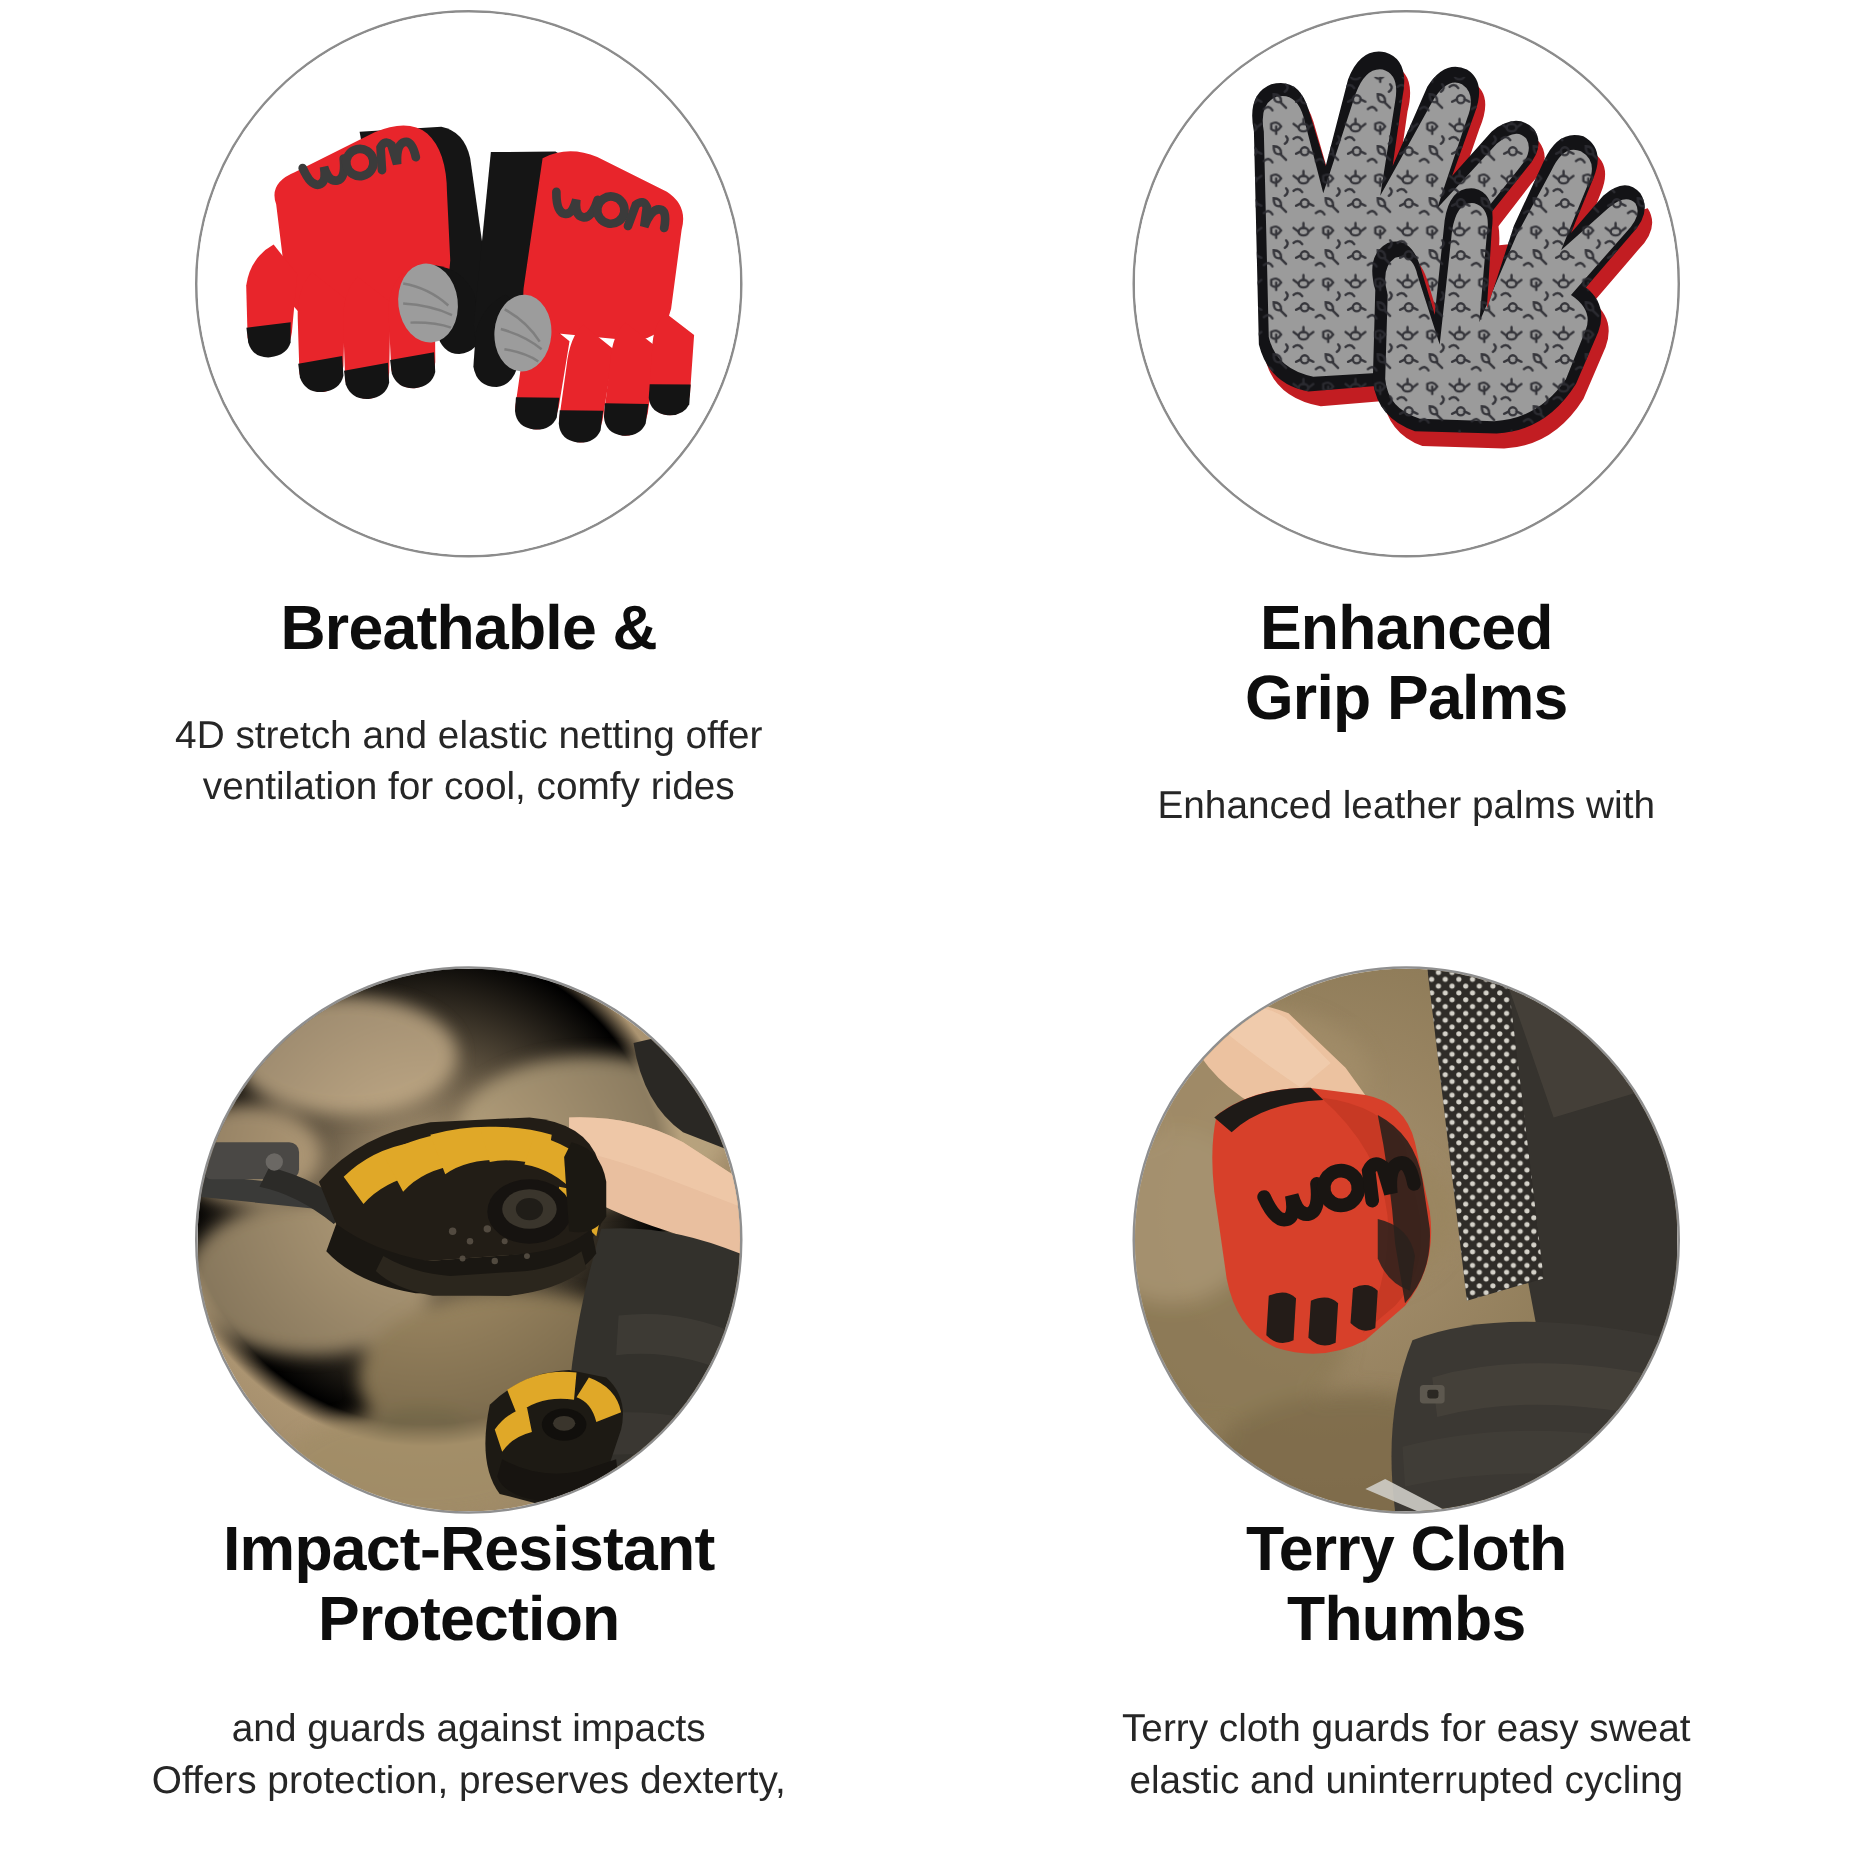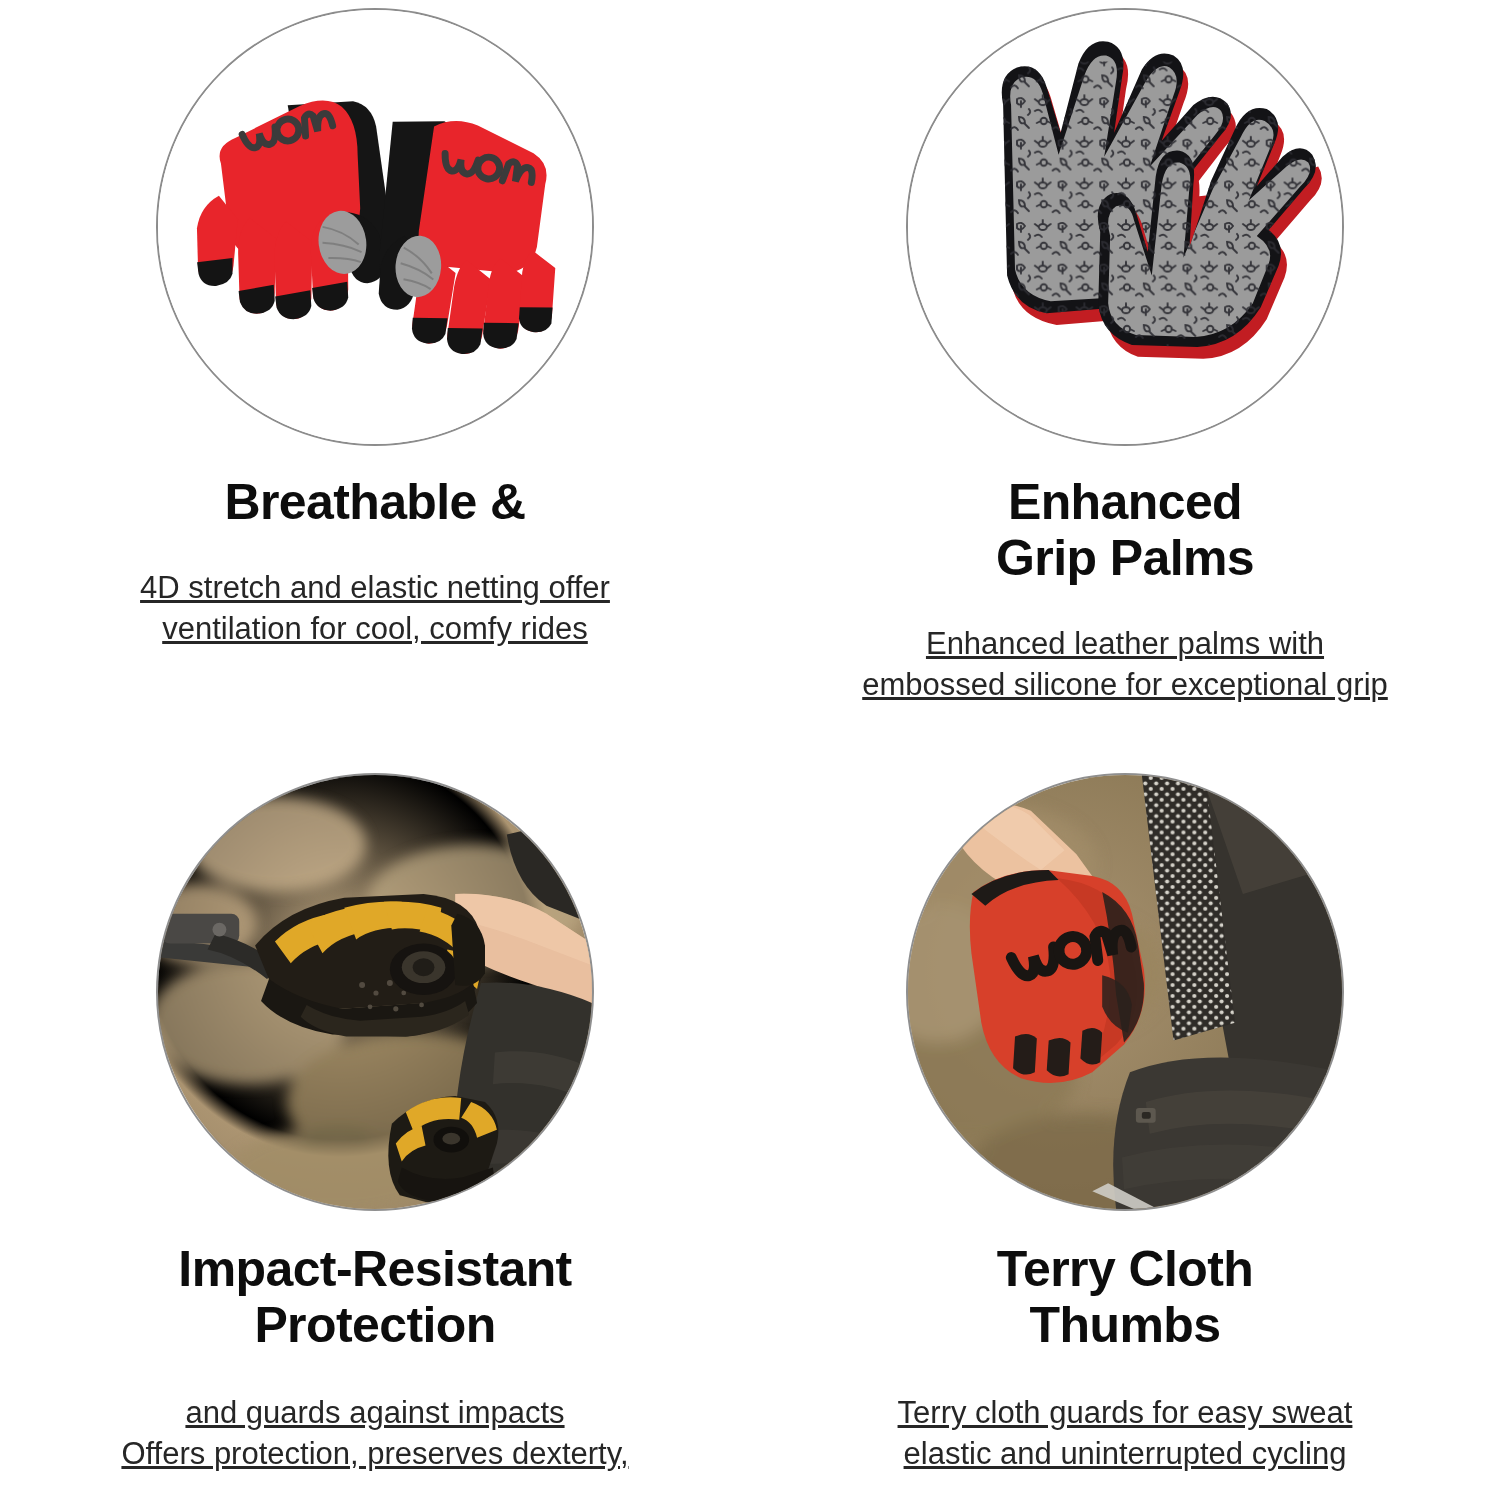--- a/index.html
+++ b/index.html
@@ -61,38 +61,38 @@
     font-weight: 700;
     letter-spacing: -0.6px;
     color: #0d0d0d;
     text-align: center;
     width: 100%;
     padding: 0 24px;
   }
   .cell-tl .feature-title,
   .cell-tr .feature-title { margin-top: 28px; }
   .cell-bl .feature-title,
-  .cell-br .feature-title { margin-top: 30px; }
+  .cell-br .feature-title { }
 
   
   .feature-desc {
     font-size: 31px;
     line-height: 1.32;
     font-weight: 400;
     color: #262626;
     text-align: center;
     width: 100%;
     padding: 0 6px;
   }
   .cell-tl .feature-desc,
   .cell-tr .feature-desc { margin-top: 38px; }
   .cell-bl .feature-desc,
   .cell-br .feature-desc { margin-top: 40px; }
 
-  .desc-line { display: block; white-space: nowrap; text-decoration: underline; }
+  .desc-line { display: block; white-space: nowrap; }
 </style>
 </head>
 <body>
 
 <div class="feature-grid">
 
   <div class="feature-cell cell-tl">
 
     <div class="media-circle outlined">
       <svg viewBox="0 0 438 438" xmlns="http://www.w3.org/2000/svg" aria-hidden="true">
@@ -257,21 +257,20 @@
       </svg>
     </div>
 
     <div class="feature-title">
       <span class="title-line">Enhanced</span><br>
       <span class="title-line">Grip Palms</span>
     </div>
 
     <div class="feature-desc">
       <span class="desc-line">Enhanced leather palms with</span>
-      <span class="desc-line">embossed silicone for exceptional grip</span>
     </div>
   </div>
 
   <div class="feature-cell cell-bl">
 
     <div class="media-circle photo">
       <svg viewBox="0 0 438 438" xmlns="http://www.w3.org/2000/svg" aria-hidden="true">
         <defs>
           <radialGradient id="dirt" cx="42%" cy="40%" r="80%">
             <stop offset="0%" stop-color="#c6ad86"></stop>

